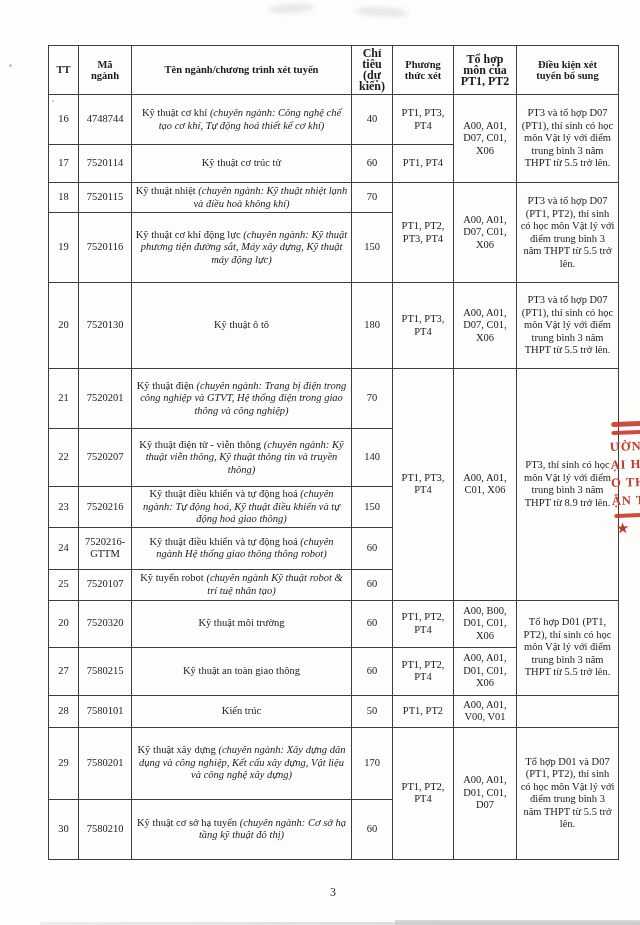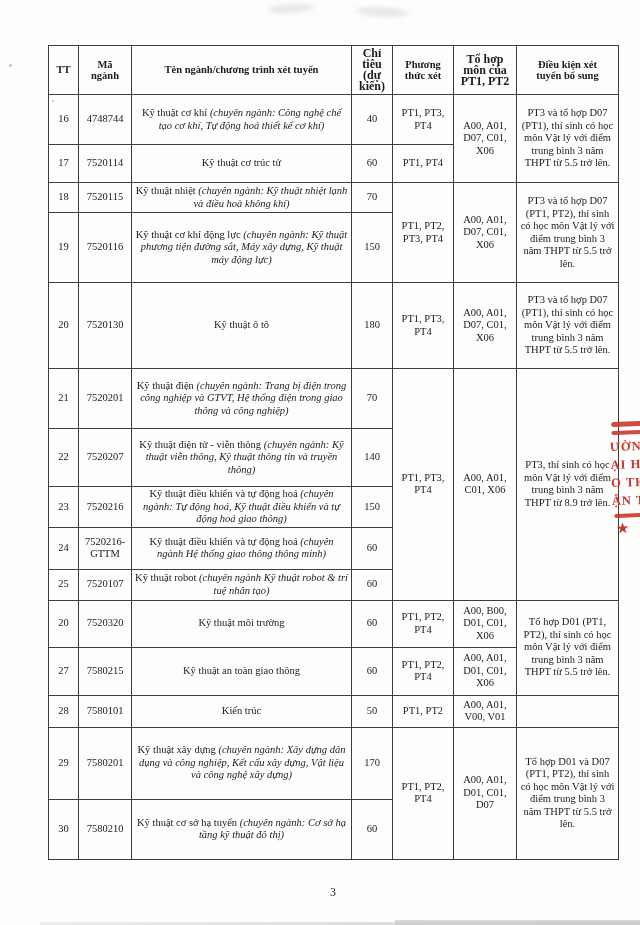--- a/index.html
+++ b/index.html
@@ -197,27 +197,27 @@
     </tr>
     <tr style="height:38px">
       <td class="c">23</td>
       <td class="c">7520216</td>
       <td class="name-cell"><span>Kỹ thuật điều khiển và tự động hoá</span> <span class="it">(chuyên ngành: Tự động hoá, Kỹ thuật điều khiển và tự động hoá giao thông)</span></td>
       <td class="c">150</td>
     </tr>
     <tr style="height:42px">
       <td class="c">24</td>
       <td class="c">7520216-GTTM</td>
-      <td class="name-cell"><span>Kỹ thuật điều khiển và tự động hoá</span> <span class="it">(chuyên ngành Hệ thống giao thông thông minh)</span></td>
+      <td class="name-cell"><span>Kỹ thuật điều khiển và tự động hoá</span> <span class="it">(chuyên ngành Hệ thống giao thông thông robot)</span></td>
       <td class="c">60</td>
     </tr>
     <tr style="height:31px">
       <td class="c">25</td>
       <td class="c">7520107</td>
-      <td class="name-cell"><span>Kỹ thuật robot</span> <span class="it">(chuyên ngành Kỹ thuật robot &amp; trí tuệ nhân tạo)</span></td>
+      <td class="name-cell"><span>Kỹ tuyển robot</span> <span class="it">(chuyên ngành Kỹ thuật robot &amp; trí tuệ nhân tạo)</span></td>
       <td class="c">60</td>
     </tr>
 
     <tr style="height:47px">
       <td class="c">20</td>
       <td class="c">7520320</td>
       <td class="name-cell"><span>Kỹ thuật môi trường</span></td>
       <td class="c">60</td>
       <td class="c">PT1, PT2, PT4</td>
       <td class="c">A00, B00, D01, C01, X06</td>

